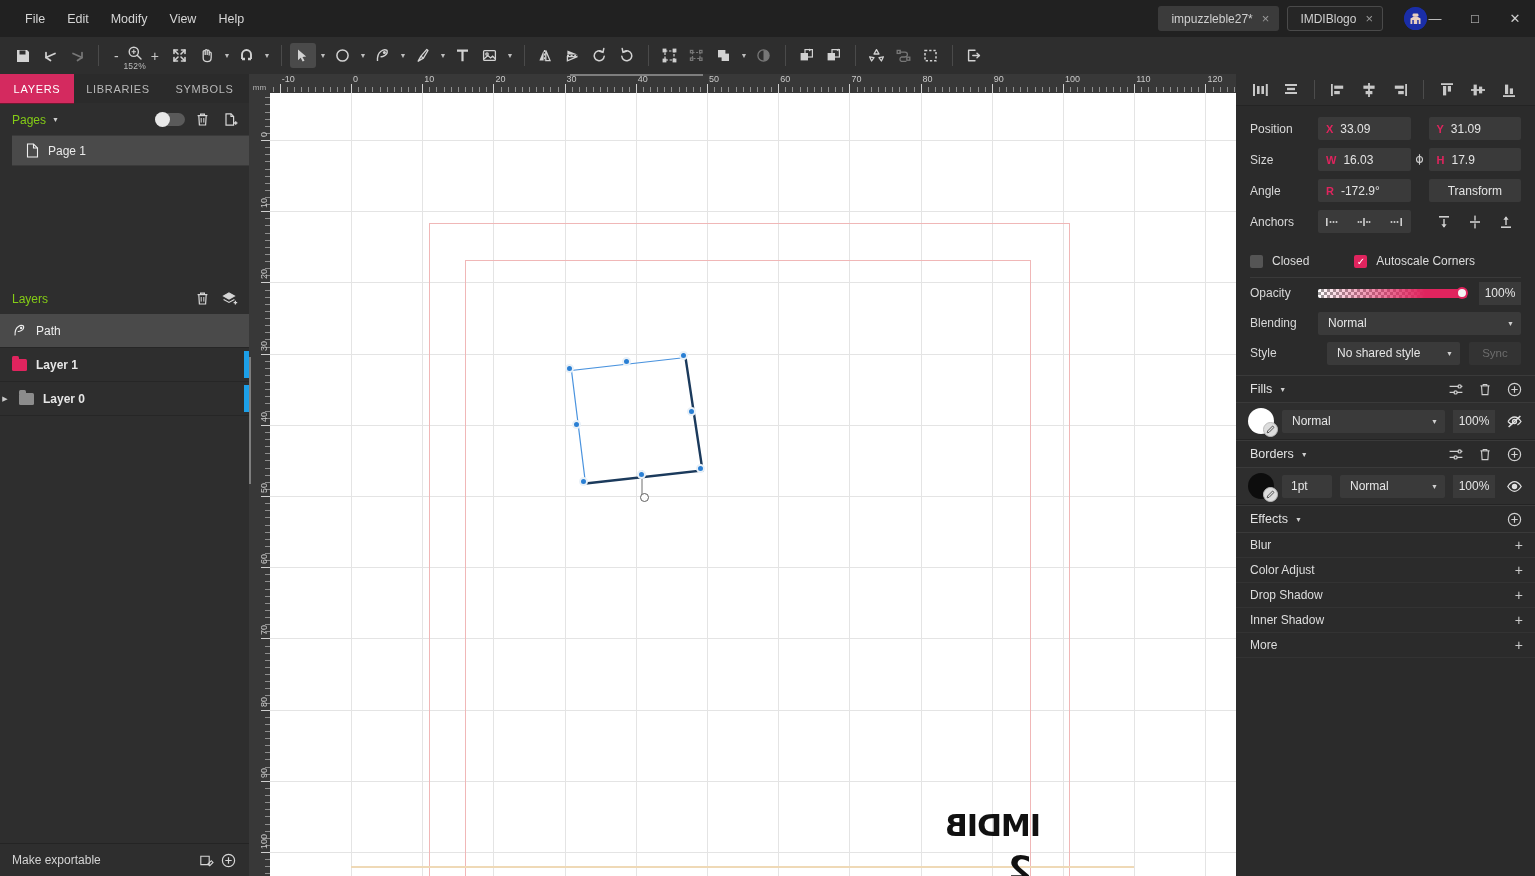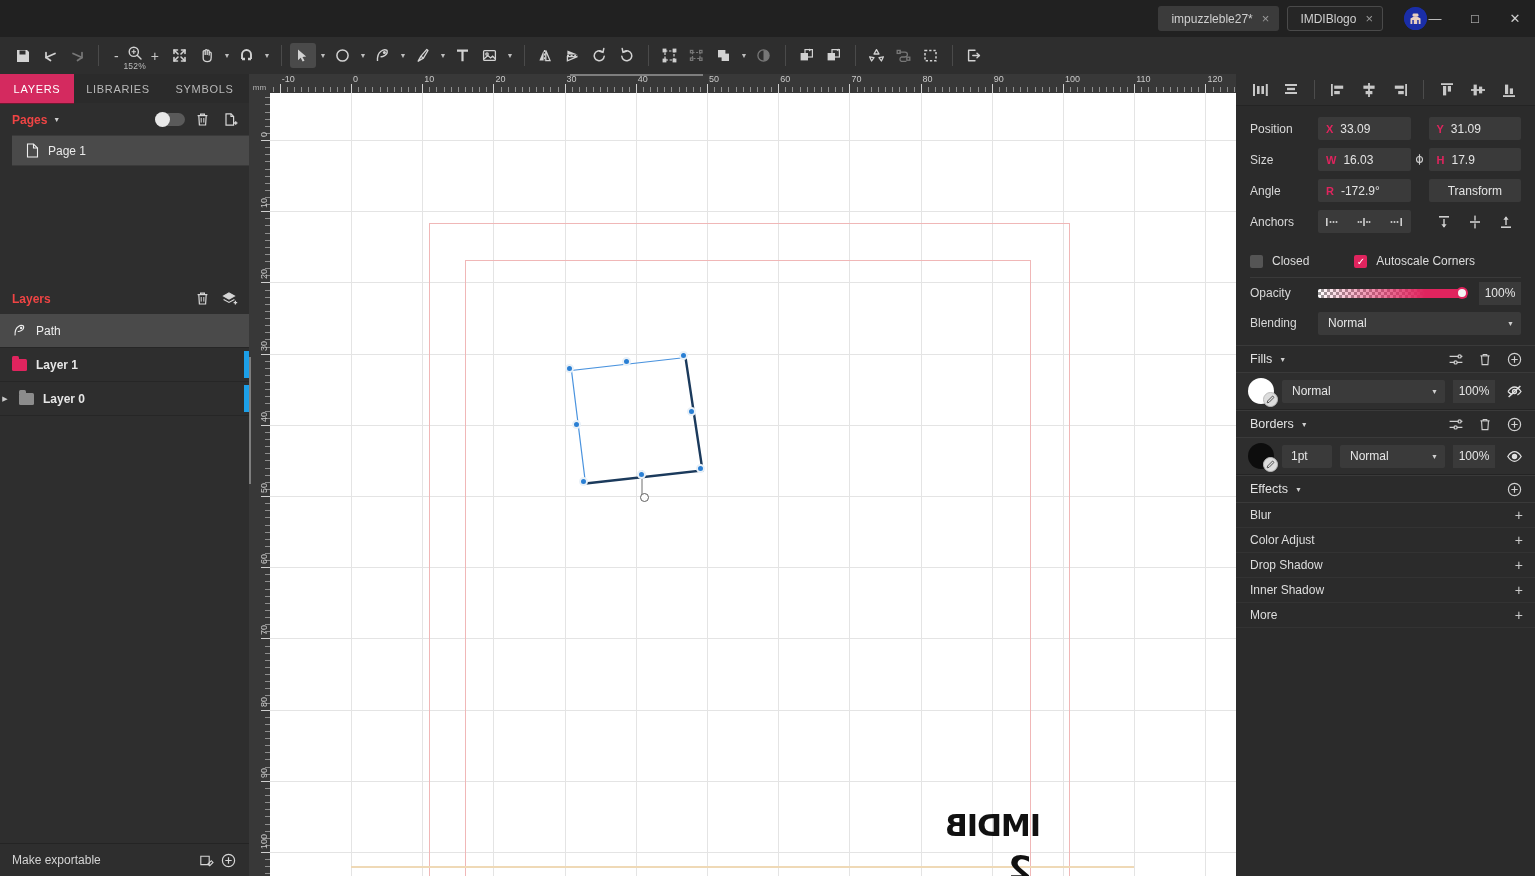--- a/index.html
+++ b/index.html
@@ -88,21 +88,21 @@
     height: 29px; font-size: 11px; letter-spacing: .7px;
     color: #b9b9b9; cursor: default; padding: 0 14px;
   }
   .ptab.active { background: #d42a5f; color: #fff; }
   .ptab-underline { height: 1px; background: #6d1730; }
 
   .sechead {
     height: 31px; display: flex; align-items: center;
     padding: 0 8px 0 12px; background: #2e2e2e; gap: 6px;
   }
-  .sechead .title { font-size: 12px; color: #ef4444; font-weight: bold; }
+  .sechead .title { font-size: 12px; color: #84cc16; }
   .sechead .spacer { flex: 1; }
   .hicon {
     width: 22px; height: 22px; display: flex; align-items: center;
     justify-content: center; cursor: default; color: #d6d6d6;
   }
 
   .toggle {
     width: 30px; height: 13px; border-radius: 7px; background: #5a5a5a;
     position: relative; cursor: default;
   }
@@ -338,20 +338,27 @@
   }
   .effectrow .el { flex: 1; font-size: 12px; color: #dedede; }
   .effectrow .plus { color: #c9c9c9; font-size: 14px; line-height: 1; }
 </style>
 </head>
 <body>
 
 <div id="app">
 
   <div class="titlebar">
+    <div class="menubar">
+      <div class="menu-item">File</div>
+      <div class="menu-item">Edit</div>
+      <div class="menu-item">Modify</div>
+      <div class="menu-item">View</div>
+      <div class="menu-item">Help</div>
+    </div>
 
     <div class="tabstrip">
       <div class="doctab active">
         <span>impuzzleble27*</span>
         <span class="tabclose">×</span>
       </div>
       <div class="doctab inactive">
         <span>IMDIBlogo</span>
         <span class="tabclose">×</span>
       </div>
@@ -1201,20 +1208,28 @@
     </div>
 
     <div class="proprow" style="height:30px">
       <span class="proplabel">Blending</span>
       <div class="selectfield" style="flex:1">
         <span class="sv">Normal</span>
         <span class="dc">▼</span>
       </div>
     </div>
 
+    <div class="proprow" style="height:30px;gap:9px">
+      <span class="proplabel">Style</span>
+      <div class="selectfield" style="flex:1">
+        <span class="sv">No shared style</span>
+        <span class="dc">▼</span>
+      </div>
+      <div class="syncbtn">Sync</div>
+    </div>
 
     <div class="grouphead" style="margin-top:7px">
       <span class="gt">Fills</span>
       <span style="font-size:7px;color:#cfcfcf;">▼</span>
       <span class="spacer"></span>
       <div class="gicon">
         <svg width="16" height="15" viewBox="0 0 16 15" fill="none" stroke="currentColor" stroke-width="1.2">
             <path d="M1.6 4.4h9M12.8 4.4h1.6M1.6 10.4h5M8.8 10.4h5.6"></path>
             <circle cx="11.6" cy="4.4" r="1.6"></circle>
             <circle cx="7.6" cy="10.4" r="1.6"></circle>

